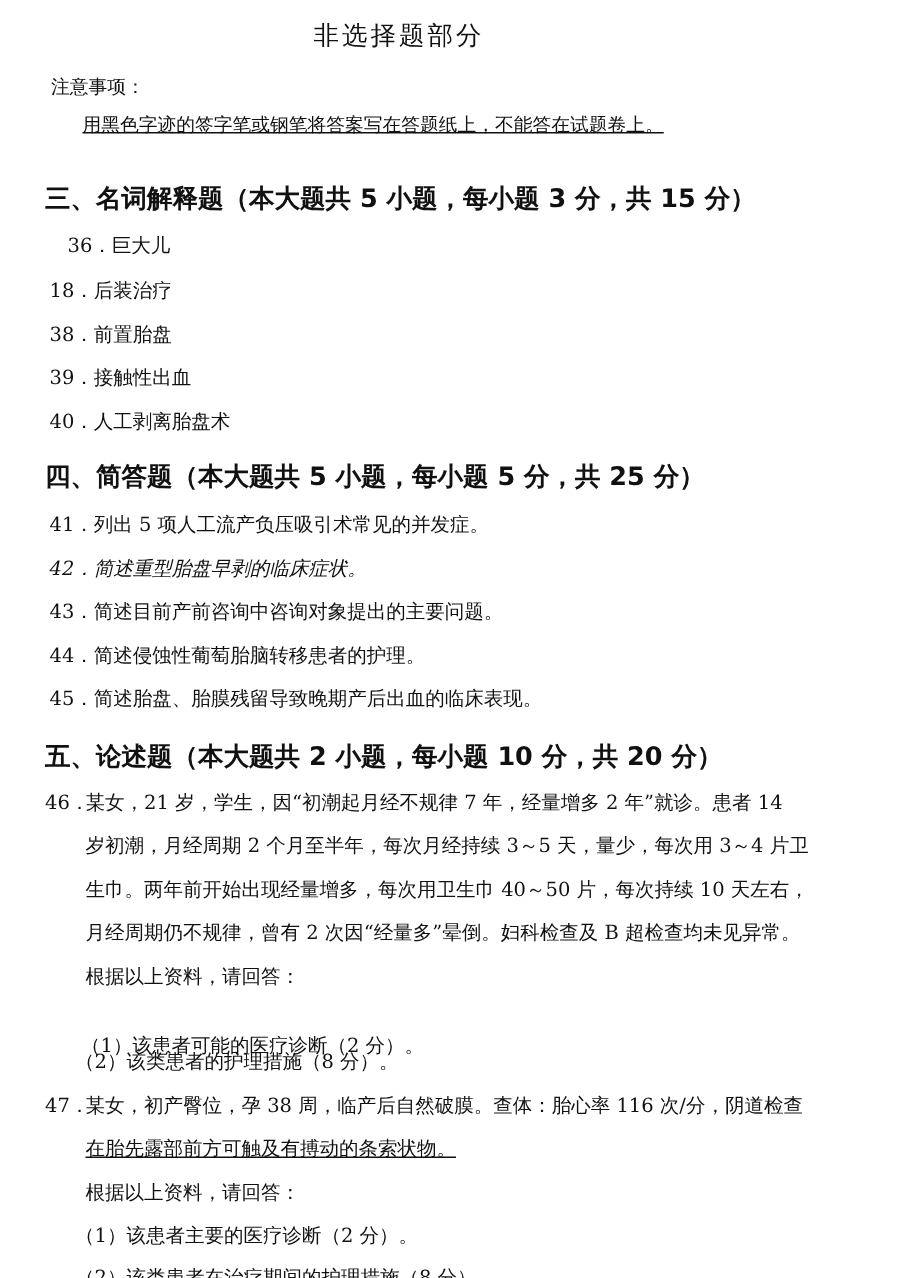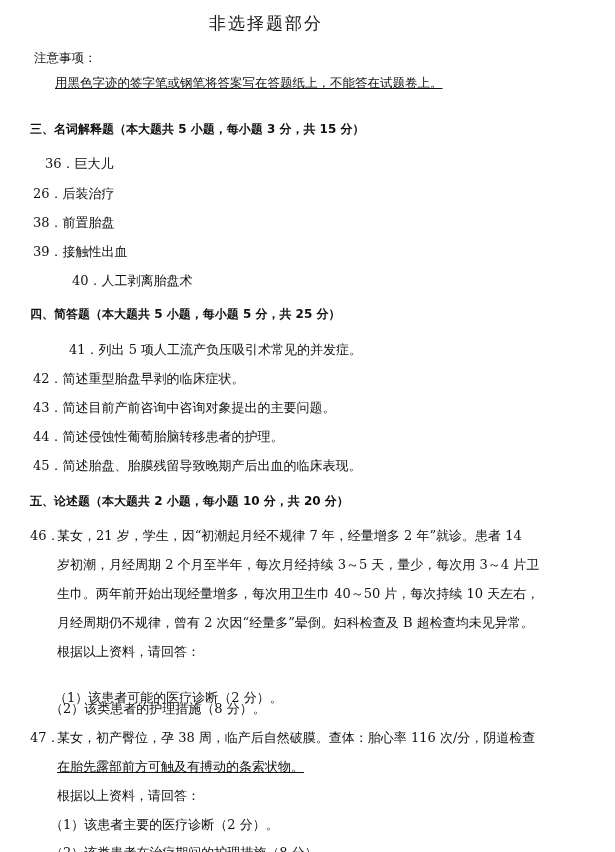--- a/index.html
+++ b/index.html
@@ -31,21 +31,21 @@
       font-family: "DejaVu Sans", "Liberation Sans", sans-serif;
     }
     .notice-text {
       top: 75px; left: 55px;
       font-size: 12.5px;
       text-decoration: underline;
     }
     .section-h {
       font-family: "DejaVu Sans", "Liberation Sans", sans-serif;
       font-weight: bold;
-      font-size: 12px;
+      font-size: 17px;
       left: 30px;
     }
     .item {
       font-size: 13px;
       left: 33px;
     }
     .para {
       font-size: 13px;
       line-height: 29px;
     }
@@ -60,38 +60,38 @@
 
   <div class="abs notice-label">注意事项：</div>
   <div class="abs notice-text">用黑色字迹的签字笔或钢笔将答案写在答题纸上，不能答在试题卷上。</div>
 
   <div class="abs section-h" style="top:121px;">三、名词解释题（本大题共 5 小题，每小题 3 分，共 15 分）</div>
 
   <div class="abs item" style="top:155px;margin-left:12px;">
     <span class="num">36．</span><span>巨大儿</span>
   </div>
   <div class="abs item" style="top:185px;">
-    <span class="num">26．</span><span>后装治疗</span>
+    <span class="num">18．</span><span>后装治疗</span>
   </div>
   <div class="abs item" style="top:214px;">
     <span class="num">38．</span><span>前置胎盘</span>
   </div>
   <div class="abs item" style="top:243px;">
     <span class="num">39．</span><span>接触性出血</span>
   </div>
-  <div class="abs item" style="top:272px;margin-left:39px;">
+  <div class="abs item" style="top:272px;">
     <span class="num">40．</span><span>人工剥离胎盘术</span>
   </div>
 
   <div class="abs section-h" style="top:306px;">四、简答题（本大题共 5 小题，每小题 5 分，共 25 分）</div>
 
-  <div class="abs item" style="top:341px;margin-left:36px;">
+  <div class="abs item" style="top:341px;">
     <span class="num">41．</span><span>列出 5 项人工流产负压吸引术常见的并发症。</span>
   </div>
-  <div class="abs item" style="top:370px;">
+  <div class="abs item" style="top:370px;font-style:italic;">
     <span class="num">42．</span><span>简述重型胎盘早剥的临床症状。</span>
   </div>
   <div class="abs item" style="top:399px;">
     <span class="num">43．</span><span>简述目前产前咨询中咨询对象提出的主要问题。</span>
   </div>
   <div class="abs item" style="top:428px;">
     <span class="num">44．</span><span>简述侵蚀性葡萄胎脑转移患者的护理。</span>
   </div>
   <div class="abs item" style="top:457px;">
     <span class="num">45．</span><span>简述胎盘、胎膜残留导致晚期产后出血的临床表现。</span>

